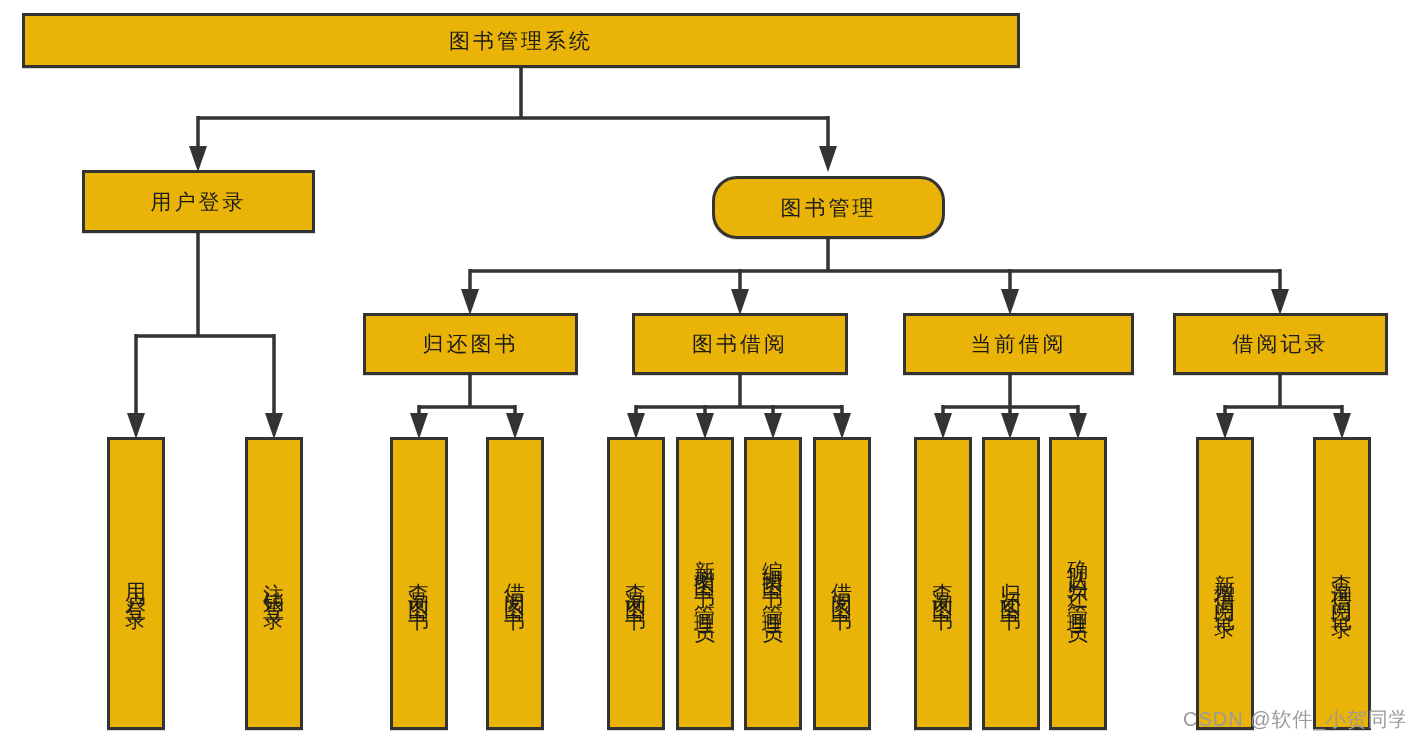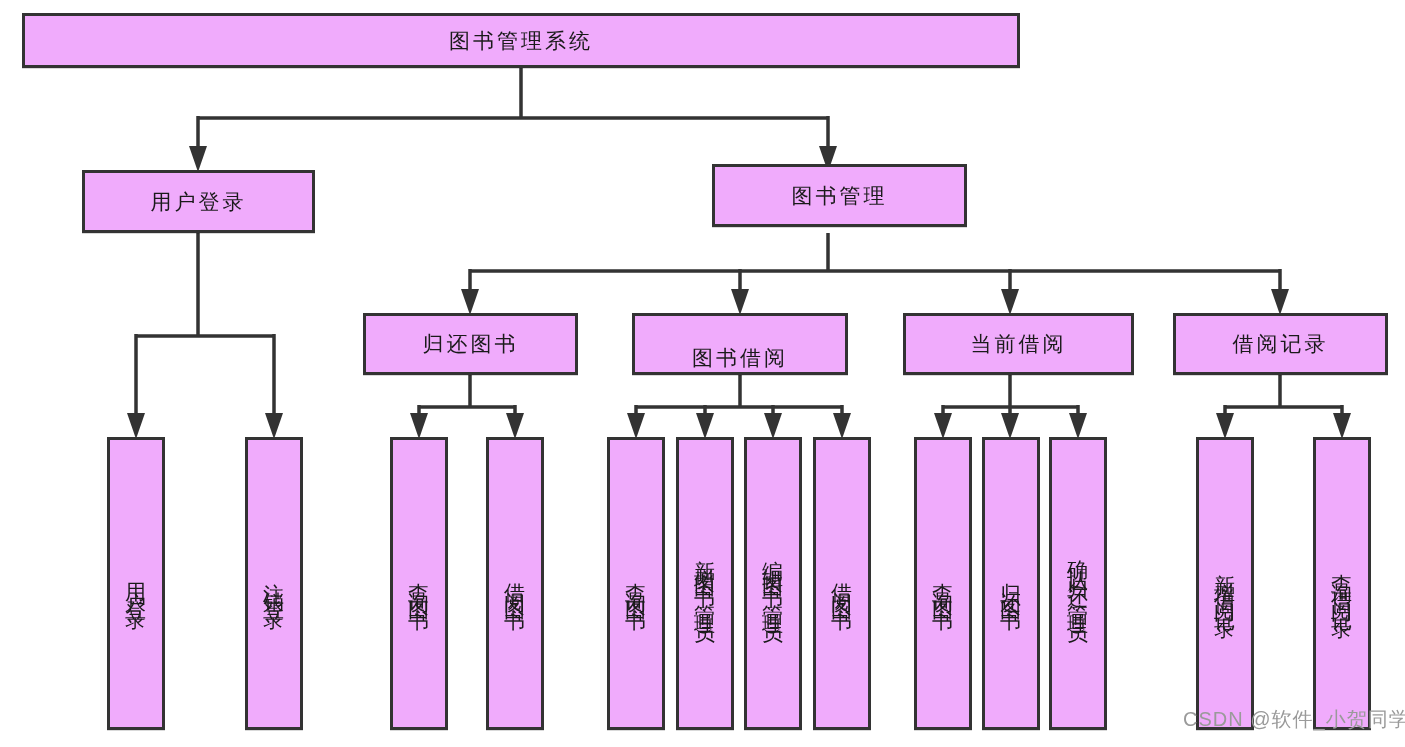--- a/index.html
+++ b/index.html
@@ -18,36 +18,36 @@
   }
   svg.connectors {
     position: absolute;
     left: 0; top: 0;
     width: 1405px; height: 747px;
     z-index: 1;
   }
   .node {
     position: absolute;
     box-sizing: border-box;
-    background: #f0abfc;
+    background: #eab308;
     border: 3px solid #333333;
     display: flex;
     align-items: center;
     justify-content: center;
     z-index: 2;
     font-size: 21px;
     letter-spacing: 3px;
     color: #1a1a1a;
     box-shadow: 0 1px 0 rgba(0,0,0,0.15);
   }
   .node.root   { left: 22px;  top: 13px;  width: 998px; height: 55px; }
   .node.l2-a   { left: 82px;  top: 170px; width: 233px; height: 63px; }
-  .node.l2-b   { left: 712px; top: 164px; width: 255px; height: 63px; }
+  .node.l2-b   { left: 712px; top: 176px; width: 233px; height: 63px; border-radius: 25px; }
   .node.l3-a   { left: 363px;  top: 313px; width: 215px; height: 62px; }
-  .node.l3-b   { left: 632px;  top: 313px; width: 216px; height: 62px; align-items: flex-end; }
+  .node.l3-b   { left: 632px;  top: 313px; width: 216px; height: 62px; }
   .node.l3-c   { left: 903px;  top: 313px; width: 231px; height: 62px; }
   .node.l3-d   { left: 1173px; top: 313px; width: 215px; height: 62px; }
   .node.leaf {
     top: 437px;
     width: 58px;
     height: 293px;
   }
   .leaf-text {
     writing-mode: vertical-rl;
     text-orientation: mixed;

